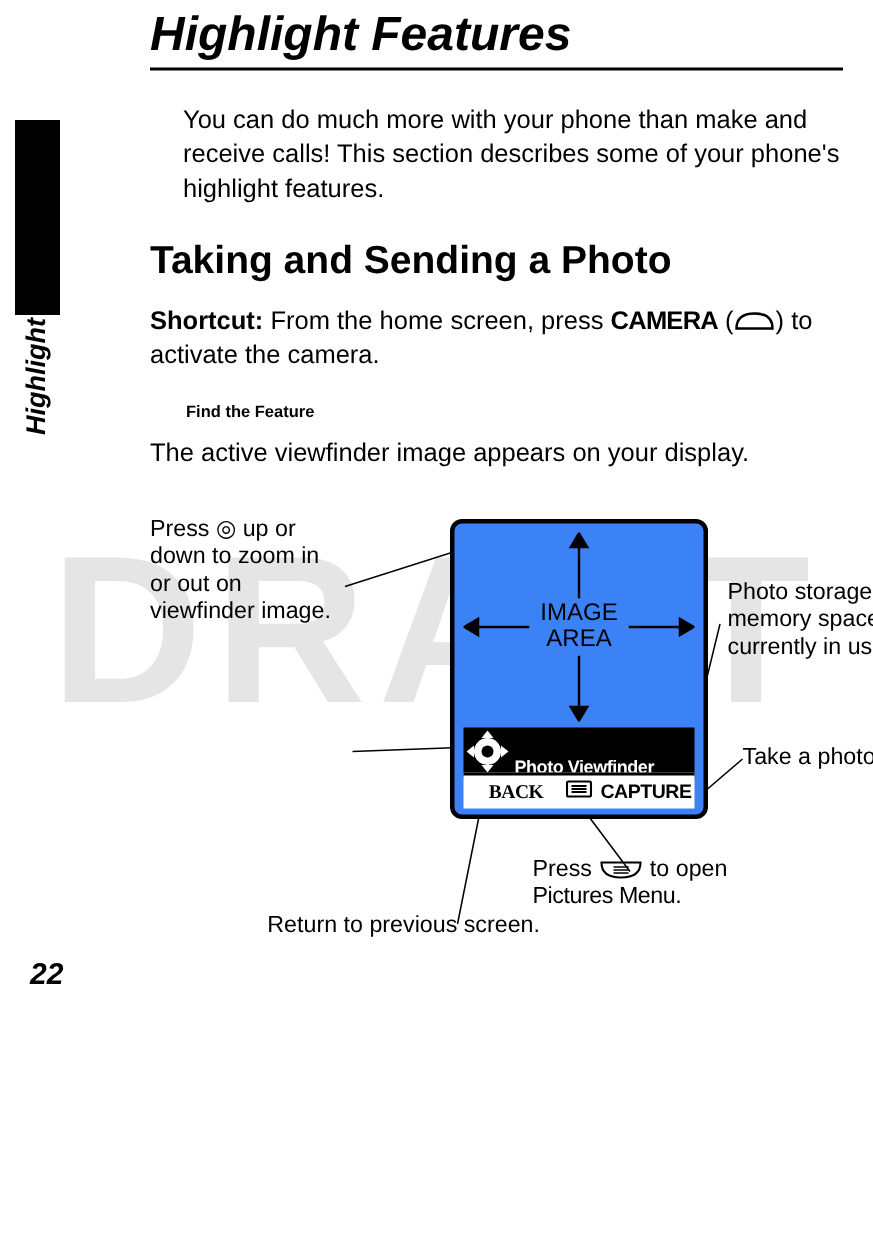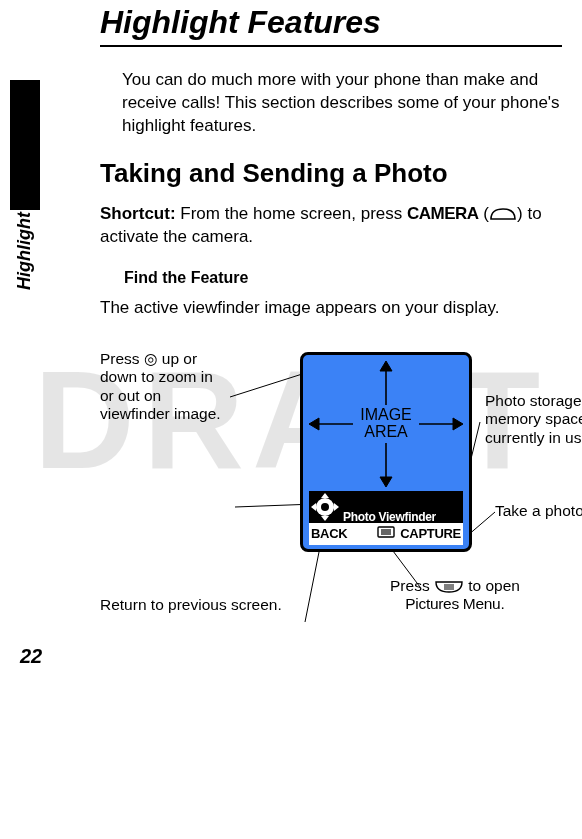--- a/index.html
+++ b/index.html
@@ -79,21 +79,21 @@
   }
   .softkey-icon, .nav-icon, .menu-key-icon {
     display: inline-block;
     vertical-align: middle;
   }
   .find-line {
     display: flex;
     align-items: flex-end;
     gap: 40px;
     margin: 20px 0 10px 24px;
-    font-size: 16px;
+    font-size: 11px;
   }
   .find-label { font-weight: 900; }
   .breadcrumb { font-weight: 900; }
   .breadcrumb .sep { font-weight: 400; padding: 0 3px; }
 
   
   .diagram {
     position: relative;
     height: 350px;
     margin-top: 10px;
@@ -150,21 +150,21 @@
     left: 6px; right: 6px; bottom: 4px;
     height: 24px;
     background: #fff;
     border-top: 2px solid #000;
     display: flex;
     align-items: center;
     font-weight: 900;
     font-size: 13px;
     letter-spacing: -0.3px;
   }
-  .softkey-row .left { flex: 1; text-align: left; padding-left: 2px;}
+  .softkey-row .left { flex: 1; text-align: center; padding-left: 2px; font-family: Liberation Serif, serif;}
   .softkey-row .mid  { flex: 0 0 auto; text-align: center; }
   .softkey-row .right{ flex: 1; text-align: right; padding-right: 2px;}
 
   .callout {
     position: absolute;
     font-size: 15.5px;
     line-height: 1.2;
   }
   .callout.right-align { text-align: left; }
   .callout .ui-bold { font-weight: 400; letter-spacing: -0.3px;}
@@ -281,27 +281,27 @@
                 <line x1="4" y1="8" x2="14" y2="8" stroke="#000" stroke-width="1.2"></line>
               </svg>
           </span>
           <span class="right">CAPTURE</span>
         </div>
       </div>
 
       <div class="callout right-align" style="left:0; top:18px; width:130px;">Press ◎ up or down to zoom in or out on viewfinder image.</div>
 
 
-      <div class="callout" style="left:40; top:264px; width:260px;">Return to previous screen.</div>
+      <div class="callout" style="left:40; top:282px; width:260px;text-align:right;">Return to previous screen.</div>
 
       <div class="callout" style="left:385px; top:60px; width:110px;">Photo storage memory space currently in use.</div>
 
       <div class="callout" style="left:395px; top:170px; width:110px;">Take a photo.</div>
 
-      <div class="callout" style="left:255px; top:245px; width:200px;text-align:center;">
+      <div class="callout" style="left:255px; top:245px; width:200px;">
         <span>Press </span><svg class="menu-key-icon" width="30" height="14" viewBox="0 0 30 14">
             <path d="M2 2 Q2 12 15 12 Q28 12 28 2 Z" fill="none" stroke="#000" stroke-width="1.4"></path>
             <line x1="10" y1="5" x2="20" y2="5" stroke="#000"></line>
             <line x1="10" y1="7" x2="20" y2="7" stroke="#000"></line>
             <line x1="10" y1="9" x2="20" y2="9" stroke="#000"></line>
           </svg><span> to open </span><br>
         <span class="ui-bold">Pictures Menu</span><span>.</span>
       </div>
 
     </div>

